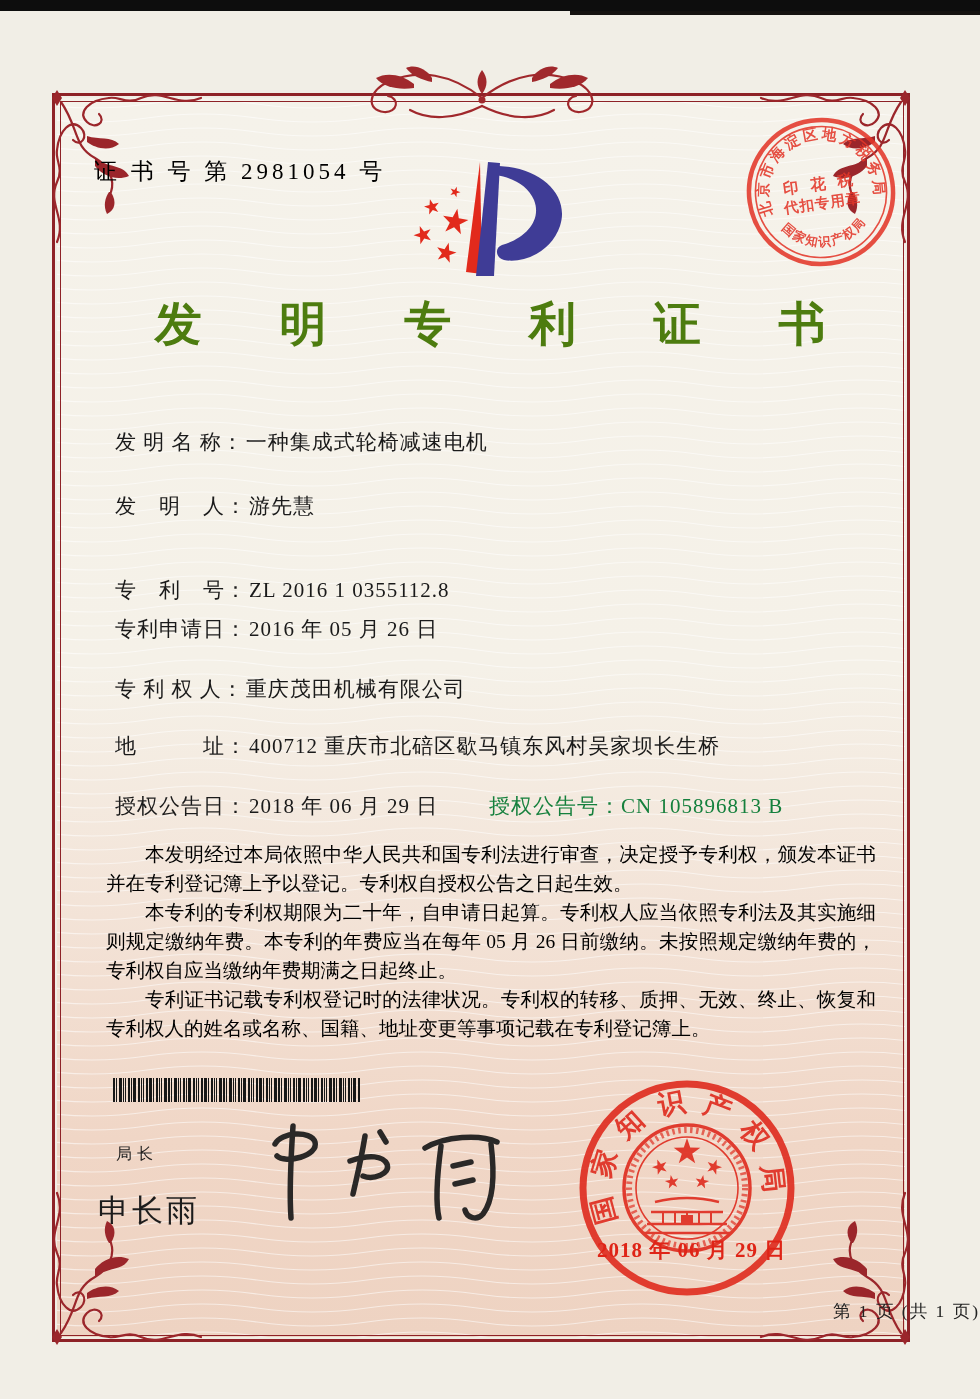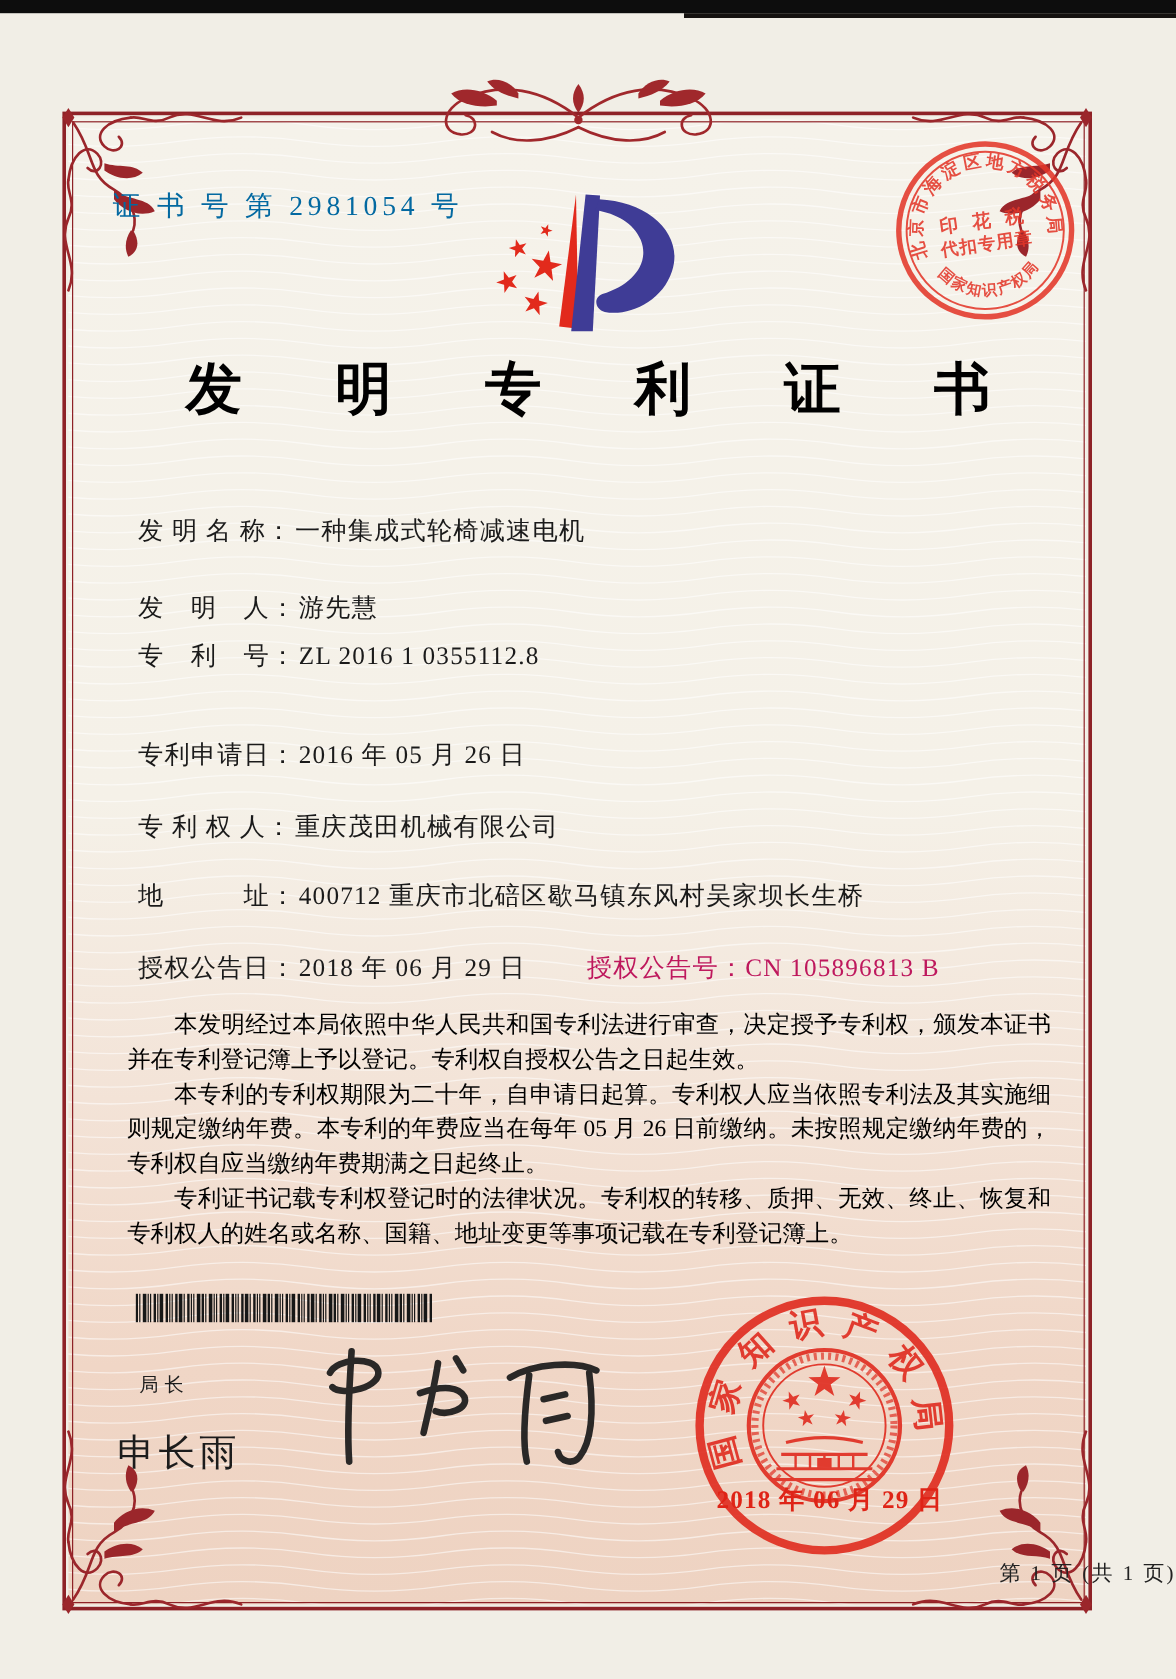--- a/index.html
+++ b/index.html
@@ -16,30 +16,30 @@
   
   .inner-bg{
     position:absolute;left:57px;top:98px;width:848px;height:1239px;
     background:linear-gradient(180deg,#f5f2ea 0%,#f5f1e8 46%,#f3e3d7 66%,#f0d6c6 84%,#eed3c2 100%);
   }
   #waves{position:absolute;left:57px;top:98px;pointer-events:none;}
   
   .frame-outer{position:absolute;left:52px;top:93px;width:852px;height:1243px;border:3px solid #8e2227;}
   .frame-inner{position:absolute;left:60px;top:101px;width:842px;height:1233px;border:1px solid #8e2227;}
   #ornaments{position:absolute;left:0;top:0;}
-  .cert-no{position:absolute;left:94px;top:156px;font-size:23px;letter-spacing:4px;color:#0369a1;}
+  .cert-no{position:absolute;left:94px;top:156px;font-size:23px;letter-spacing:4px;color:#000000;}
   .logo{position:absolute;left:392px;top:148px;}
   .tax-stamp{position:absolute;left:733px;top:104px;transform:rotate(-8deg);}
   .title{
     position:absolute;left:0;top:293px;width:100%;text-align:center;
-    font-size:47px;font-weight:bold;letter-spacing:33px;text-indent:33px;color:#000000;
+    font-size:47px;font-weight:bold;letter-spacing:33px;text-indent:33px;color:#4d7c0f;
   }
   .field{position:absolute;left:115px;font-size:21px;letter-spacing:1px;color:#1a1a1a;white-space:nowrap;}
   .field .val{margin-left:2px;}
-  .field2{position:absolute;left:489px;font-size:21px;letter-spacing:1px;color:#be185d;white-space:nowrap;}
+  .field2{position:absolute;left:489px;font-size:21px;letter-spacing:1px;color:#15803d;white-space:nowrap;}
   .paras{position:absolute;left:106px;top:840px;width:770px;font-size:19.5px;line-height:29px;text-align:justify;color:#000000;}
   .paras p{margin:0;text-indent:2em;}
   #barcode-svg{position:absolute;left:113px;top:1078px;}
   .sig-title{position:absolute;left:116px;top:1144px;font-size:16px;letter-spacing:5px;}
   .sig-name{position:absolute;left:98px;top:1190px;font-size:31px;letter-spacing:3px;}
   .signature{position:absolute;left:245px;top:1106px;}
   .seal{position:absolute;left:571px;top:1072px;}
   .seal-date{position:absolute;left:597px;top:1236px;font-size:21px;font-weight:bold;letter-spacing:1px;color:#df2417;z-index:5;}
   .footer{position:absolute;left:0;top:1299px;width:100%;text-align:right;font-size:17.5px;letter-spacing:2px;color:#222;}
   svg text{font-family:"Liberation Serif","DejaVu Serif",serif;}
@@ -219,21 +219,21 @@
   </svg>
 
   <div class="title">发 明 专 利 证 书</div>
 
   <div class="field" style="top:492px">
     <span class="lab">发　明　人：</span><span class="val">游先慧</span>
   </div>
   <div class="field" style="top:428px">
     <span class="lab">发 明 名 称：</span><span class="val">一种集成式轮椅减速电机</span>
   </div>
-  <div class="field" style="top:532px">
+  <div class="field" style="top:576px">
     <span class="lab">专　利　号：</span><span class="val">ZL 2016 1 0355112.8</span>
   </div>
   <div class="field" style="top:615px">
     <span class="lab">专利申请日：</span><span class="val">2016 年 05 月 26 日</span>
   </div>
   <div class="field" style="top:675px">
     <span class="lab">专 利 权 人：</span><span class="val">重庆茂田机械有限公司</span>
   </div>
   <div class="field" style="top:732px">
     <span class="lab">地　　　址：</span><span class="val">400712 重庆市北碚区歇马镇东风村吴家坝长生桥</span>

